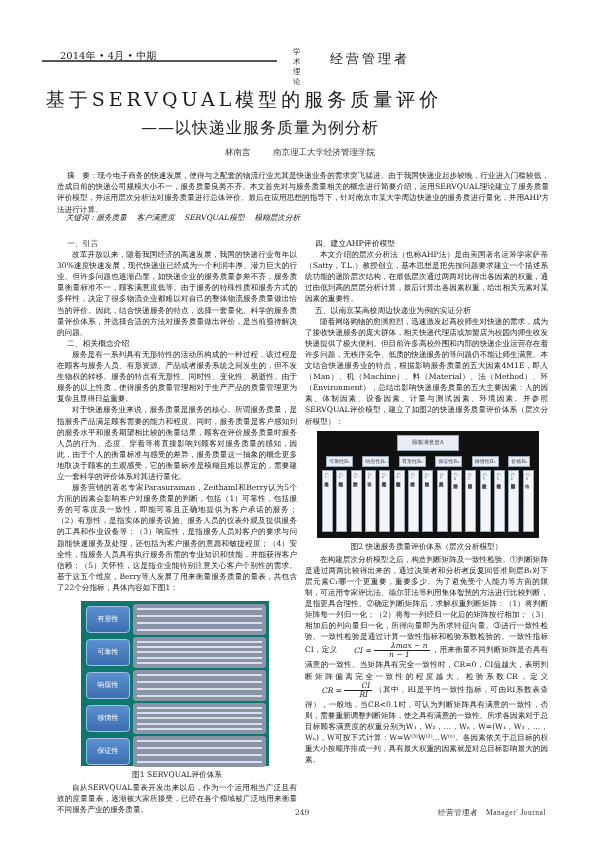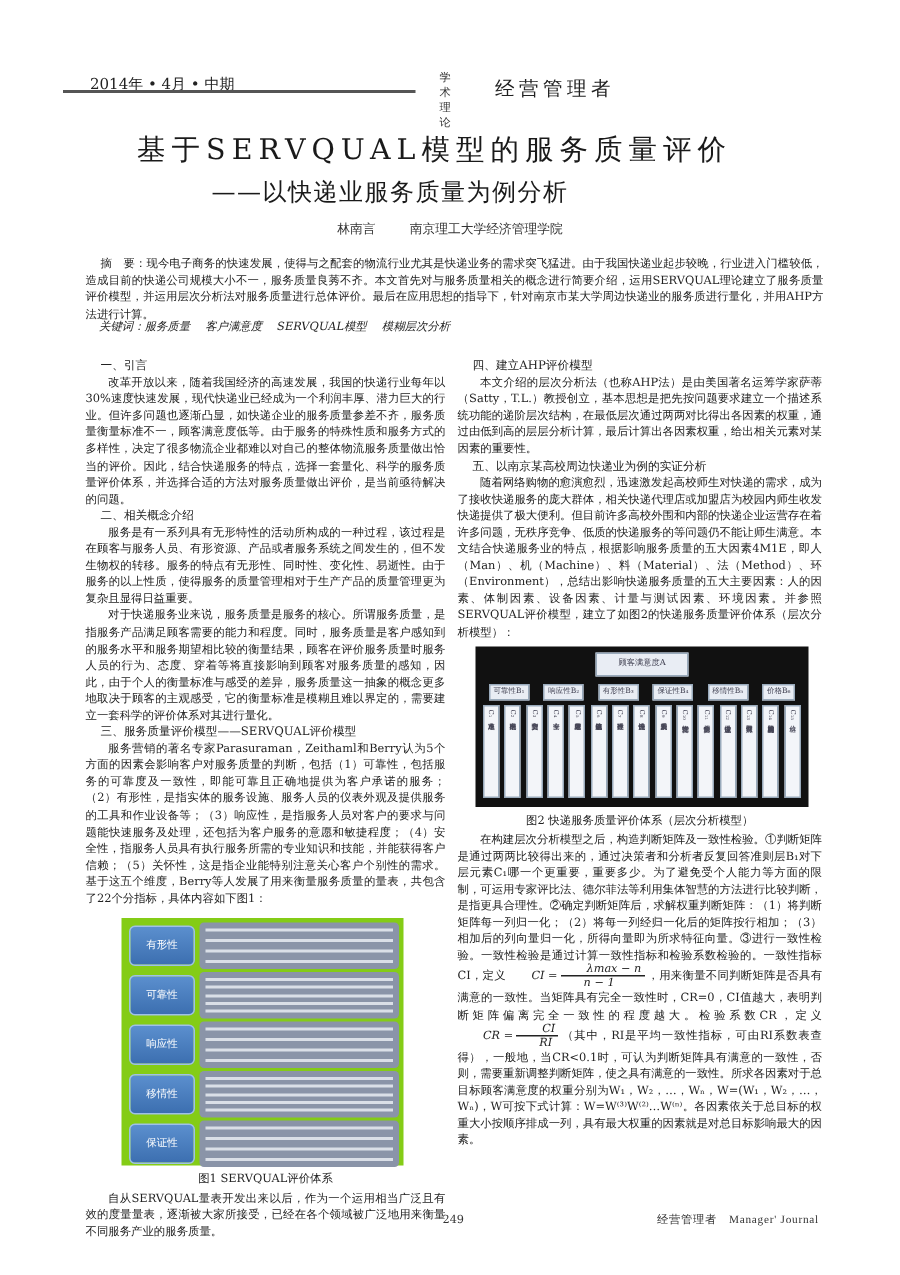--- a/index.html
+++ b/index.html
@@ -4,36 +4,36 @@
 <style>
   * { box-sizing: border-box; margin: 0; padding: 0; }
   html, body { width: 600px; height: 850px; background: #ffffff; overflow: hidden; }
   body { position: relative; font-family: "DejaVu Serif", "Liberation Serif", serif; color: #1a1a1a; }
 
   .header-left { position: absolute; left: 60px; top: 49px; font-size: 10px; color: #222; }
   .header-rule { position: absolute; left: 42px; top: 60px; width: 235px; height: 2px; background: #555; }
   .header-cat { position: absolute; left: 293px; top: 47px; font-size: 7.5px; line-height: 10px; color: #333; letter-spacing: 3px; width: 24px; }
   .header-journal { position: absolute; left: 330px; top: 50px; font-size: 13px; letter-spacing: 3px; color: #222; }
 
-  .title { position: absolute; left: 0; width: 488px; top: 87px; text-align: right; font-size: 19px; letter-spacing: 4px; color: #1a1a1a; }
+  .title { position: absolute; left: 0; width: 488px; top: 87px; text-align: center; font-size: 19px; letter-spacing: 4px; color: #1a1a1a; }
   .subtitle { position: absolute; left: 0; width: 500px; top: 118px; text-align: center; font-size: 16px; letter-spacing: 1px; color: #1a1a1a; padding-left: 20px; }
   .author { position: absolute; left: 0; width: 600px; top: 147px; text-align: center; font-size: 8.5px; color: #333; }
   .author span { margin: 0 10px; }
 
   .abstract { position: absolute; left: 57px; top: 170px; width: 492px; font-size: 7.6px; line-height: 11.2px; text-indent: 10px; text-align: justify; color: #222; }
   .keywords { position: absolute; left: 66px; top: 213px; font-size: 7.6px; color: #222; font-style: italic; }
   .keywords span { margin-right: 10px; }
 
   .col { position: absolute; font-size: 7.6px; line-height: 11.1px; text-align: justify; color: #222; }
   .col-left { left: 57px; top: 238px; width: 240px; }
   .col-right { left: 305px; top: 238px; width: 243px; }
   .col p { text-indent: 15px; }
   .col h3 { font-weight: normal; font-size: 7.8px; padding-left: 10px; }
 
-  .fig1 { position: relative; margin: 8px 0 2px 24px; width: 188px; height: 165px; background: #84cc16; padding: 3px; }
+  .fig1 { position: relative; margin: 8px 0 2px 24px; width: 188px; height: 165px; background: #0f766e; padding: 3px; }
   .fig1-row { display: flex; height: 31px; margin-bottom: 2px; }
   .fig1-label { width: 44px; height: 27px; margin: 2px 3px 2px 2px; background: linear-gradient(#5b8fce, #3c6fb0); border: 1px solid #9fc0e8; border-radius: 4px; color: #fff; font-size: 7px; display: flex; align-items: center; justify-content: center; }
   .fig1-items { flex: 1; background: #8a94a8; border-radius: 3px; padding: 2px 4px; display: flex; flex-direction: column; justify-content: space-around; }
   .fig1-line { height: 2px; background: #eef1f6; opacity: .8; }
   .fig-caption { text-align: center; font-size: 7.6px; margin: 3px 0 2px; }
 
   .fig2 { position: relative; margin: 4px 0 2px 12px; width: 222px; height: 107px; background: #111; padding: 4px 3px; }
   .fig2-top { margin: 0 auto; width: 62px; height: 16px; background: #e9edf4; border: 1px solid #9ab; font-size: 5.5px; color: #445; display: flex; align-items: center; justify-content: center; }
   .fig2-mid { display: flex; justify-content: space-between; margin-top: 5px; padding: 0 6px; }
   .fig2-mid div { height: 11px; background: #e9edf4; border: 1px solid #9ab; font-size: 5px; color: #445; display: flex; align-items: center; justify-content: center; padding: 0 2px; }
@@ -71,21 +71,20 @@
 <div class="keywords">
   <span style="margin-right:0">关键词：</span><span>服务质量</span><span>客户满意度</span><span>SERVQUAL模型</span><span>模糊层次分析</span>
 </div>
 
 <div class="col col-left">
   <h3>一、引言</h3>
   <p>改革开放以来，随着我国经济的高速发展，我国的快递行业每年以30%速度快速发展，现代快递业已经成为一个利润丰厚、潜力巨大的行业。但许多问题也逐渐凸显，如快递企业的服务质量参差不齐，服务质量衡量标准不一，顾客满意度低等。由于服务的特殊性质和服务方式的多样性，决定了很多物流企业都难以对自己的整体物流服务质量做出恰当的评价。因此，结合快递服务的特点，选择一套量化、科学的服务质量评价体系，并选择合适的方法对服务质量做出评价，是当前亟待解决的问题。</p>
   <h3>二、相关概念介绍</h3>
   <p>服务是有一系列具有无形特性的活动所构成的一种过程，该过程是在顾客与服务人员、有形资源、产品或者服务系统之间发生的，但不发生物权的转移。服务的特点有无形性、同时性、变化性、易逝性。由于服务的以上性质，使得服务的质量管理相对于生产产品的质量管理更为复杂且显得日益重要。</p>
   <p>对于快递服务业来说，服务质量是服务的核心。所谓服务质量，是指服务产品满足顾客需要的能力和程度。同时，服务质量是客户感知到的服务水平和服务期望相比较的衡量结果，顾客在评价服务质量时服务人员的行为、态度、穿着等将直接影响到顾客对服务质量的感知，因此，由于个人的衡量标准与感受的差异，服务质量这一抽象的概念更多地取决于顾客的主观感受，它的衡量标准是模糊且难以界定的，需要建立一套科学的评价体系对其进行量化。</p>
-  <h3>三、服务质量评价模型——SERVQUAL评价模型</h3>
   <p>服务营销的著名专家Parasuraman，Zeithaml和Berry认为5个方面的因素会影响客户对服务质量的判断，包括（1）可靠性，包括服务的可靠度及一致性，即能可靠且正确地提供为客户承诺的服务；（2）有形性，是指实体的服务设施、服务人员的仪表外观及提供服务的工具和作业设备等；（3）响应性，是指服务人员对客户的要求与问题能快速服务及处理，还包括为客户服务的意愿和敏捷程度；（4）安全性，指服务人员具有执行服务所需的专业知识和技能，并能获得客户信赖；（5）关怀性，这是指企业能特别注意关心客户个别性的需求。基于这五个维度，Berry等人发展了用来衡量服务质量的量表，共包含了22个分指标，具体内容如下图1：</p>
 
   <div class="fig1">
     <div class="fig1-row">
       <div class="fig1-label">有形性</div>
       <div class="fig1-items">
           <div class="fig1-line"></div>
           <div class="fig1-line"></div>
           <div class="fig1-line"></div>
           <div class="fig1-line"></div>

